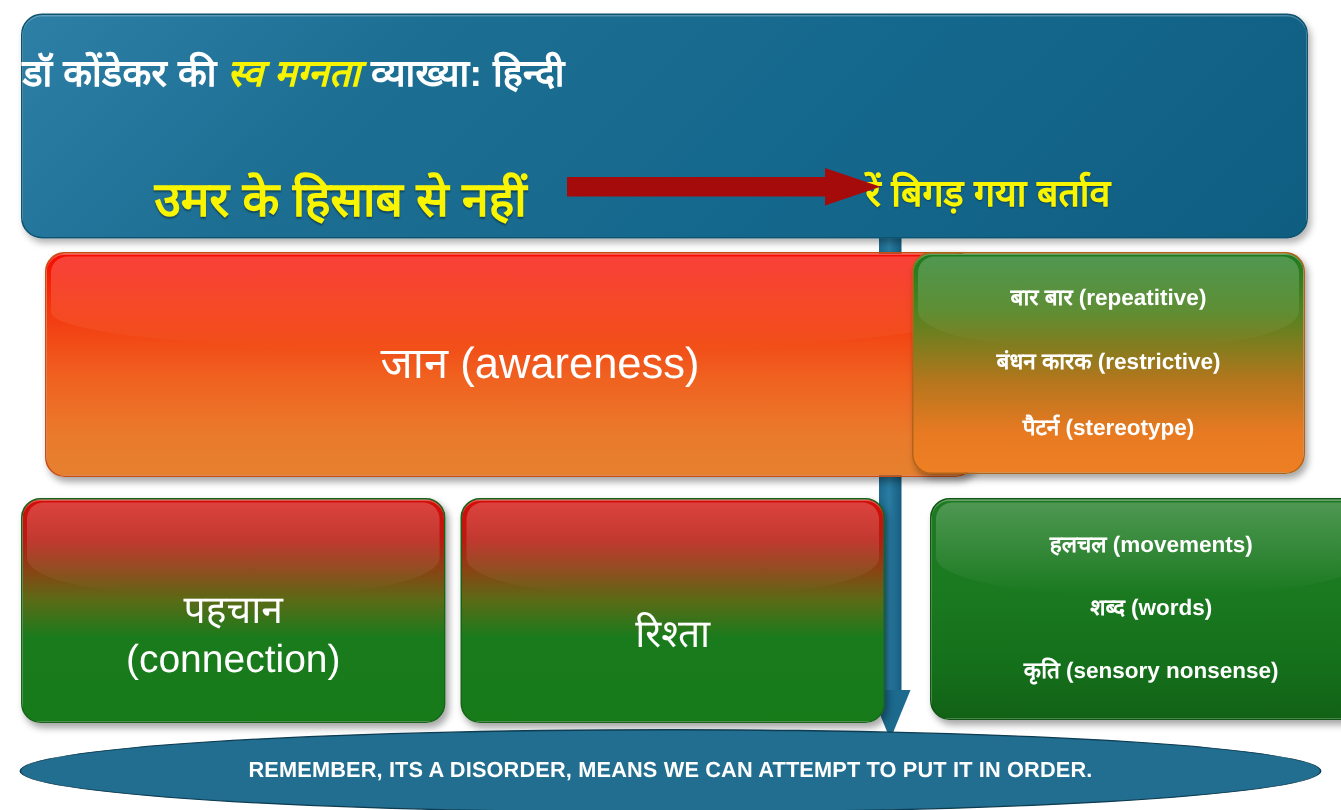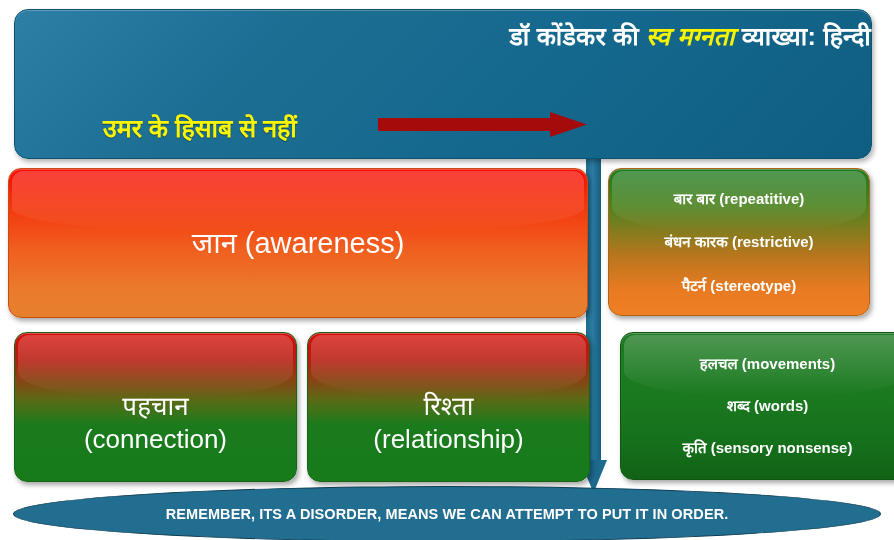--- a/index.html
+++ b/index.html
@@ -28,40 +28,40 @@
     height: 148px;
     border-radius: 14px;
     background: linear-gradient(135deg, #2d7fa6 0%, #1d6e93 28%, #15688d 60%, #0f5e82 100%);
     box-shadow: 2px 3px 5px rgba(0,0,0,0.30), inset 0 1px 0 rgba(255,255,255,0.25);
     border: 1px solid #0d536f;
     z-index: 4;
   }
   .header-title {
     position: absolute;
     left: 0;
-    top: 8px;
+    top: 20px;
     width: 100%;
-    text-align: right;
+    text-align: left;
     color: #ffffff;
     font-size: 25px;
     font-weight: 600;
     letter-spacing: 0.2px;
     white-space: nowrap;
   }
   .header-title .hl {
     color: #f8f400;
     font-weight: 700;
     font-style: italic;
   }
   .header-sub-left {
     position: absolute;
     left: 88px;
     top: 100px;
     color: #f9f500;
-    font-size: 25px;
+    font-size: 32px;
     font-weight: 700;
     white-space: nowrap;
     text-shadow: 0 1px 1px rgba(0,0,0,0.35);
   }
   .header-sub-right {
     position: absolute;
     left: 562px;
     top: 100px;
     color: #f9f500;
     font-size: 25px;
@@ -109,26 +109,27 @@
     position: absolute;
     left: 3px; right: 3px; top: 2px;
     height: 42%;
     border-radius: 11px 11px 40% 40%;
     background: linear-gradient(to bottom, rgba(255,255,255,0.22), rgba(255,255,255,0.0));
     pointer-events: none;
   }
 
   
   #box-awareness {
-    left: 8px;
+    left: 30px;
     top: 168px;
     width: 578px;
     height: 148px;
     background: linear-gradient(to bottom, #f60a00 0%, #f4320d 22%, #f0601f 55%, #ea7b2c 82%, #e5802f 100%);
     border: 1px solid #c94d13;
+    padding-left: 40px;
   }
   .awareness-text {
     font-size: 29px;
     font-weight: 400;
     line-height: 1.2;
     position: relative;
     z-index: 2;
   }
 
   
@@ -245,20 +246,21 @@
         </linearGradient>
       </defs>
       <rect x="8" y="0" width="15" height="355" fill="url(#bgrad)"></rect>
       <polygon points="2,348 29,348 15.5,381" fill="#1c6a8e"></polygon>
     </svg>
   </div>
 
   <div class="header-panel">
     <div class="header-title"><span>डॉ कोंडेकर की </span><span class="hl">स्व मग्नता</span><span> व्याख्या: हिन्दी</span></div>
     <div class="header-sub-left">उमर के हिसाब से  नहीं</div>
+    <div class="header-sub-right">रें बिगड़ गया बर्ताव</div>
   </div>
 
   <div class="red-arrow">
     <svg width="210" height="26" viewBox="0 0 210 26" xmlns="http://www.w3.org/2000/svg">
       <rect x="0" y="6" width="178" height="13" fill="#a50b0b"></rect>
       <polygon points="172,0 209,12.5 172,25" fill="#a50b0b"></polygon>
     </svg>
   </div>
 
   <div class="box" id="box-awareness">
@@ -274,21 +276,20 @@
   <div class="box" id="box-connection">
     <div class="pair-text">
       <span>पहचान</span><br>
       <span>(connection)</span>
     </div>
   </div>
 
   <div class="box" id="box-relationship">
     <div class="pair-text">
       <span>रिश्ता</span><br>
-      <span>(relationship)</span>
     </div>
   </div>
 
   <div class="box" id="box-symptoms">
     <div class="line">हलचल  (movements)</div>
     <div class="line">शब्द  (words)</div>
     <div class="line">कृति (sensory nonsense)</div>
   </div>
 
   <div class="footer-ellipse">

